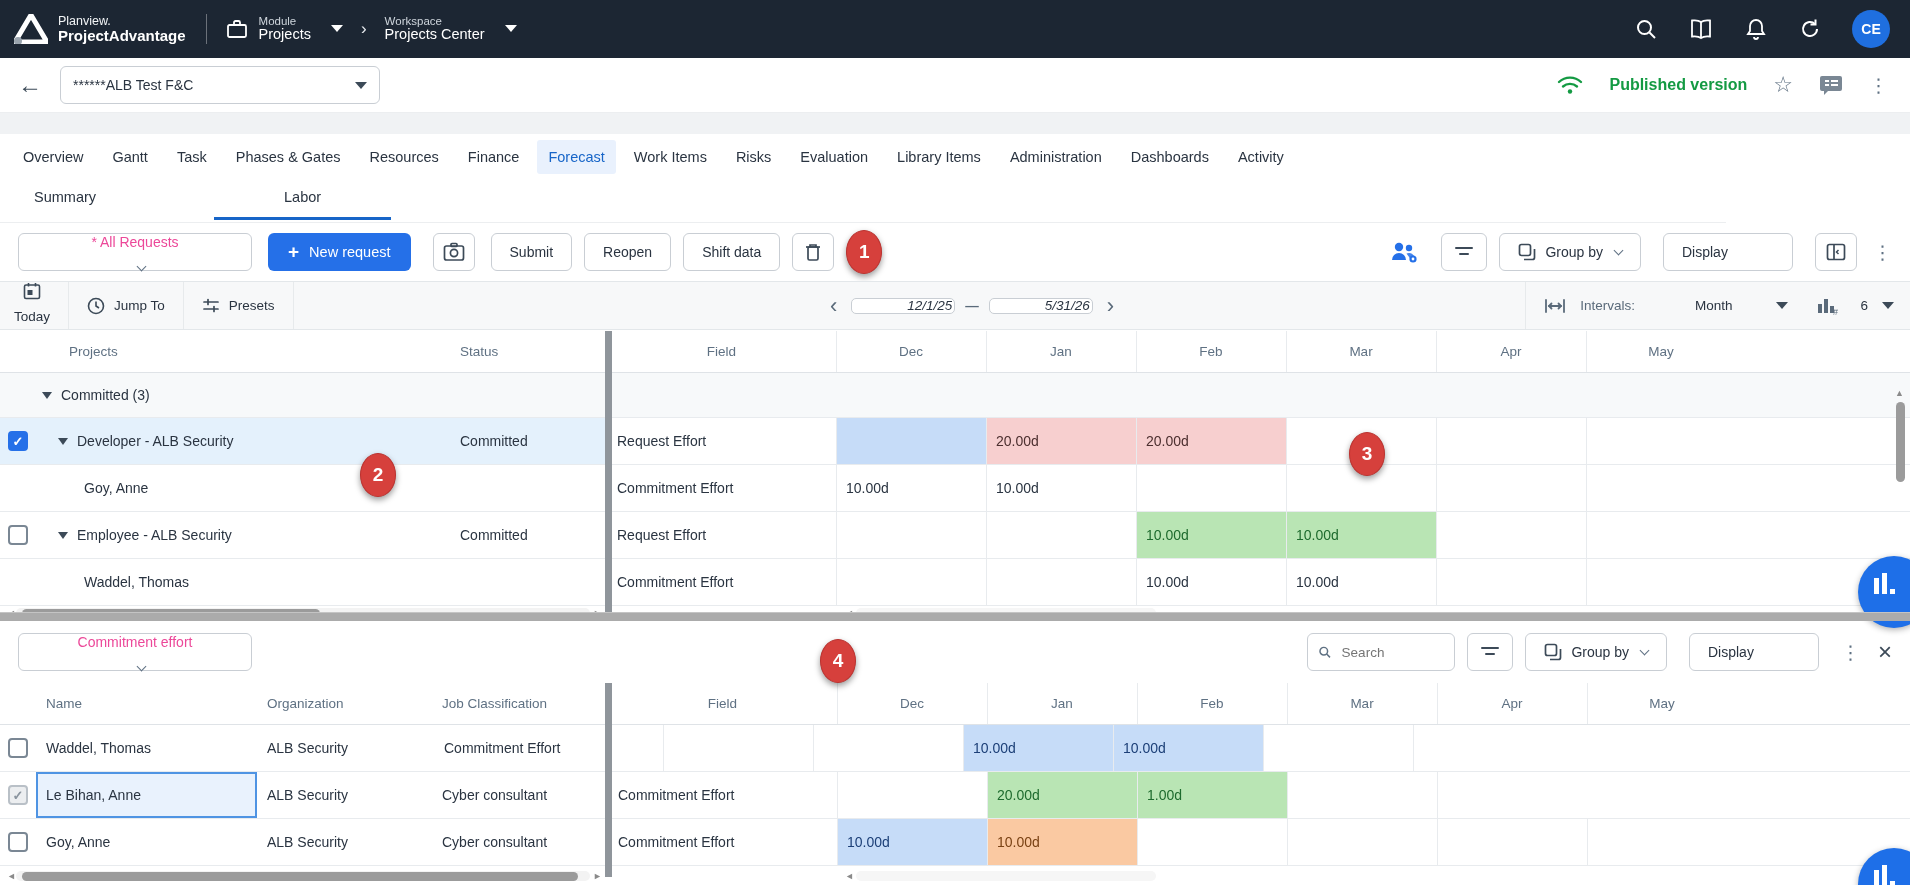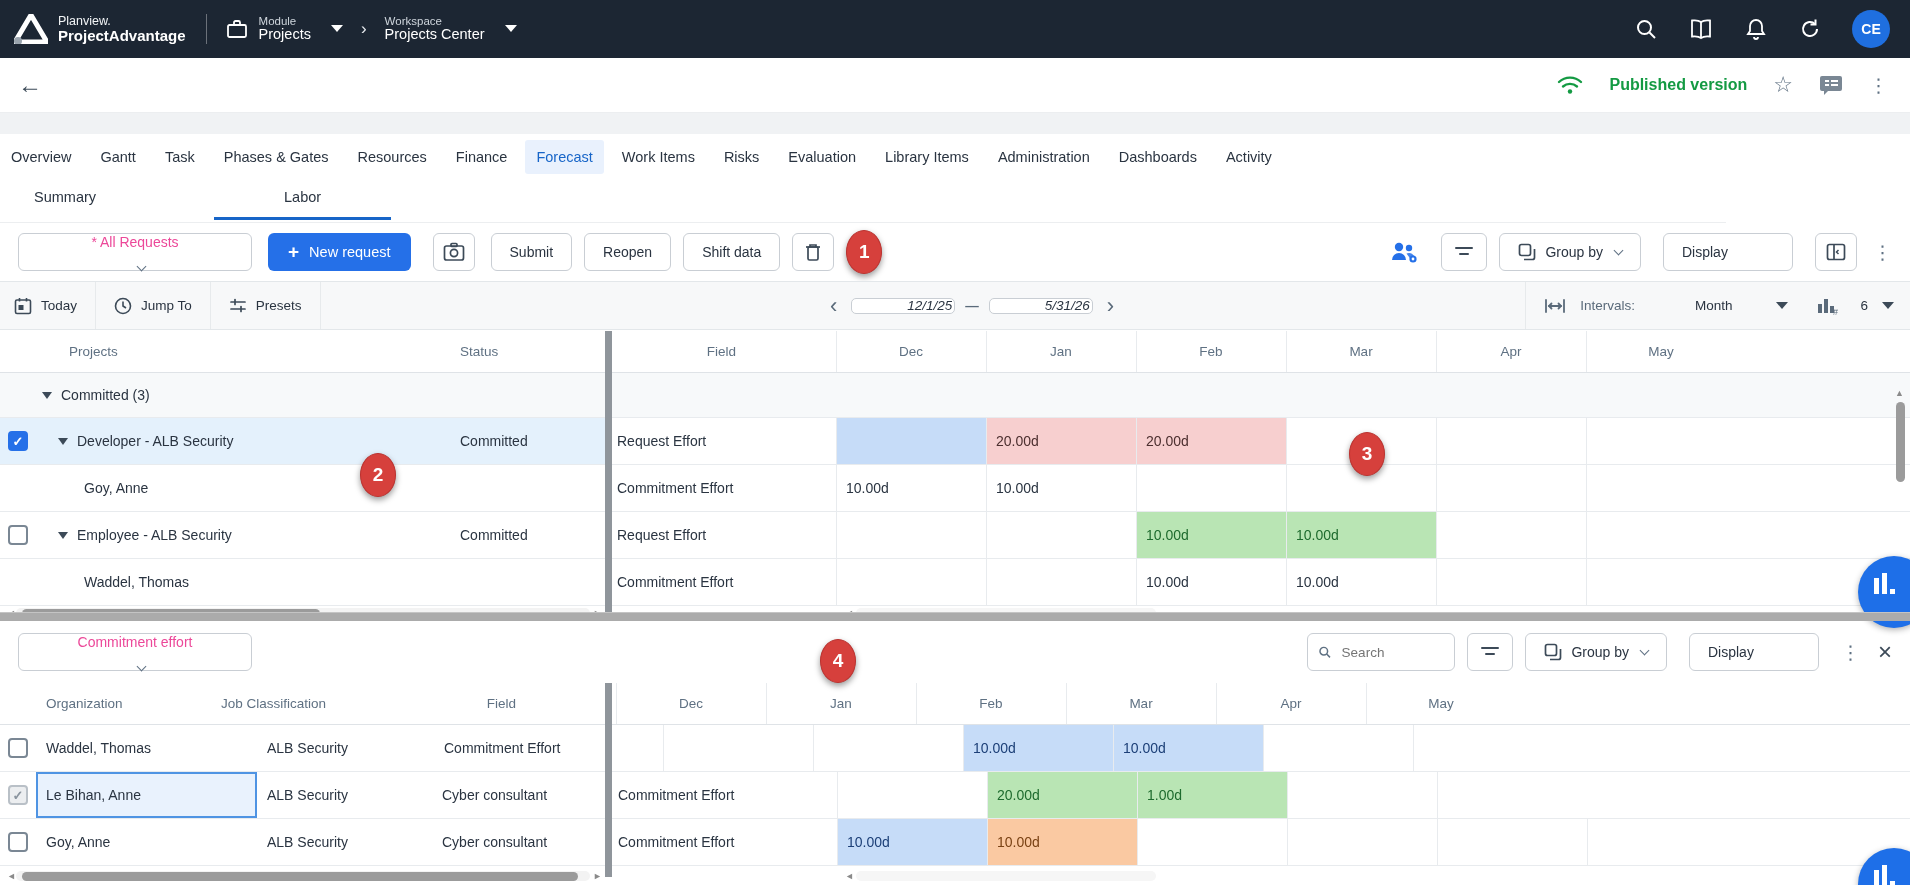--- a/index.html
+++ b/index.html
@@ -31,21 +31,21 @@
   .proj-select { width:320px; height:38px; border:1px solid #c9ced4; border-radius:6px; display:flex; align-items:center; padding:0 12px; font-size:14px; color:#2a3441; cursor:pointer; background:#fff; }
   .proj-select .grow { flex:1; }
   .projbar-right { margin-left:auto; display:flex; align-items:center; gap:26px; padding-right:22px; }
   .pub-label { color:#149a43; font-weight:bold; font-size:16px; }
   .star-glyph { font-size:22px; color:#5f7183; }
   .kebab { font-size:19px; color:#5f7183; letter-spacing:0; line-height:1; cursor:pointer; }
 
   .graygap { position:absolute; left:0; top:113px; width:1910px; height:21px; background:#f0f2f4; }
 
   
-  .tabsrow { position:absolute; left:0; top:134px; width:1910px; height:45px; background:#fff; display:flex; align-items:center; }
+  .tabsrow { position:absolute; left:0; top:134px; width:1910px; height:45px; background:#fff; display:flex; align-items:center; padding-left:12px; }
   .tab { font-size:14.5px; color:#2a3441; padding:9px 11px; margin-right:7px; border-radius:3px; cursor:pointer; white-space:nowrap; }
   .tab.active { background:#e9f1fd; color:#1765c8; }
   .subtabsrow { position:absolute; left:0; top:179px; width:1726px; height:44px; background:#fff; display:flex; align-items:flex-start; padding-left:34px; border-bottom:1px solid #eceef0; }
   .subtab { font-size:14.5px; color:#2a3441; padding:10px 0 12px 0; cursor:pointer; }
   .subtab.first { margin-right:118px; }
   .subtab.active { border-bottom:3px solid #1765c8; padding-left:70px; padding-right:70px; }
 
   
   .toolbar { position:absolute; left:0; top:223px; width:1910px; height:58px; background:#fff; display:flex; align-items:center; padding:0 18px; }
   .select { height:38px; border:1px solid #c9ced4; border-radius:6px; background:#fff; display:flex; align-items:center; padding:0 14px; font-size:14px; color:#ec4899; cursor:pointer;flex-direction:column; }
@@ -58,21 +58,21 @@
   .filterw { width:46px; } .ml12{margin-left:12px} .ml16{margin-left:16px} .ml22{margin-left:22px}
   .toolbar .spacer { flex:1; }
   .badge { width:36px; height:44px; border-radius:50%; background:#d6403c; border:1px solid #bb3330; box-shadow:0 3px 6px rgba(0,0,0,.4); color:#fff; font-size:19px; font-weight:bold; display:flex; align-items:center; justify-content:center; }
   .badge.abs { position:absolute; z-index:40; }
   .groupby-btn { min-width:134px; }
   .display-btn { min-width:130px; justify-content:flex-start; }
 
   
   .datebar { position:absolute; left:0; top:281px; width:1910px; height:49px; background:#f7f8f9; border-top:1px solid #e3e7ea; border-bottom:1px solid #e3e7ea; display:flex; align-items:center; font-size:13.5px; }
   .datebar .dsec { display:flex; align-items:center; gap:9px; padding:0 18px; height:100%; border-right:1px solid #e7eaec; cursor:pointer; color:#2a3441; }
-  .datebar .dsec:first-child { padding-left:14px; }
+  .datebar .dsec:first-child { padding-left:14px;flex-direction:column; }
   .datenav { position:absolute; left:826px; top:0; height:100%; display:flex; align-items:center; gap:10px; }
   .navchev { font-size:22px; color:#5a6a7a; cursor:pointer; padding:0 4px; }
   .datein { width:104px; height:16px; border:1px solid #c9ced4; border-radius:5px; background:#fff; text-align:right; font-size:13.5px; font-style:italic; color:#2a3441; font-family:"Liberation Sans", sans-serif; }
   .datedash { color:#5a6a7a; font-weight:bold; }
   .intervals { position:absolute; right:0; top:0; height:100%; display:flex; align-items:center; border-left:1px solid #e7eaec; padding:0 16px 0 18px; gap:14px; }
   .int-label { color:#5a6a7a; }
   .int-val { color:#2a3441; margin-left:46px; }
   .tri-down-dk { width:0; height:0; border-left:6px solid transparent; border-right:6px solid transparent; border-top:7px solid #3c4a58; cursor:pointer; }
   .int-count { margin-left:6px; color:#2a3441; }
 
@@ -182,20 +182,24 @@
       <svg width="24" height="24" viewBox="0 0 24 24" fill="none" stroke="#fff" stroke-width="2">
           <path d="M19 12 a7 7 0 1 1 -2-4.9"></path>
           <path d="M17.5 2.5 V7.5 H12.5" fill="none"></path>
         </svg>
       <div class="avatar">CE</div>
     </div>
   </div>
 
   <div class="projbar">
     <div class="backarrow">←</div>
+    <div class="proj-select">
+      <span class="grow">******ALB Test F&amp;C</span>
+      <div class="tri-down-dk"></div>
+    </div>
     <div class="projbar-right">
       <svg width="26" height="20" viewBox="0 0 26 20" fill="none" stroke="#149a43" stroke-width="2.4" stroke-linecap="round">
           <path d="M2 7 a16 16 0 0 1 22 0"></path>
           <path d="M6 11.5 a10.5 10.5 0 0 1 14 0"></path>
           <circle cx="13" cy="16.5" r="2.2" fill="#149a43" stroke="none"></circle>
         </svg>
       <span class="pub-label">Published version</span>
       <span class="star-glyph">☆</span>
       <svg width="24" height="22" viewBox="0 0 24 22">
           <path d="M3 2 h18 a2 2 0 0 1 2 2 v11 a2 2 0 0 1 -2 2 H9 l-4 4 v-4 H3 a2 2 0 0 1 -2-2 V4 a2 2 0 0 1 2-2 Z" fill="#7a8794"></path>
@@ -487,20 +491,21 @@
       <span class="chev"></span>
     </div>
     <div class="btn display-btn ml22">Display</div>
     <span class="kebab ml22">⋮</span>
     <span class="xclose">×</span>
   </div>
 
   <div class="tblwrap" style="top:683px">
     <div class="trow thead">
       <div class="cell c-cb"></div>
+      <div class="cell c-name">Name</div>
       <div class="cell c-org">Organization</div>
       <div class="cell c-job">Job Classification</div>
       <div class="cell c-field center">Field</div>
       <div class="cell c-month center">Dec</div>
       <div class="cell c-month center">Jan</div>
       <div class="cell c-month center">Feb</div>
       <div class="cell c-month center">Mar</div>
       <div class="cell c-month center">Apr</div>
       <div class="cell c-month center">May</div>
       <div class="cell c-fill"></div>

